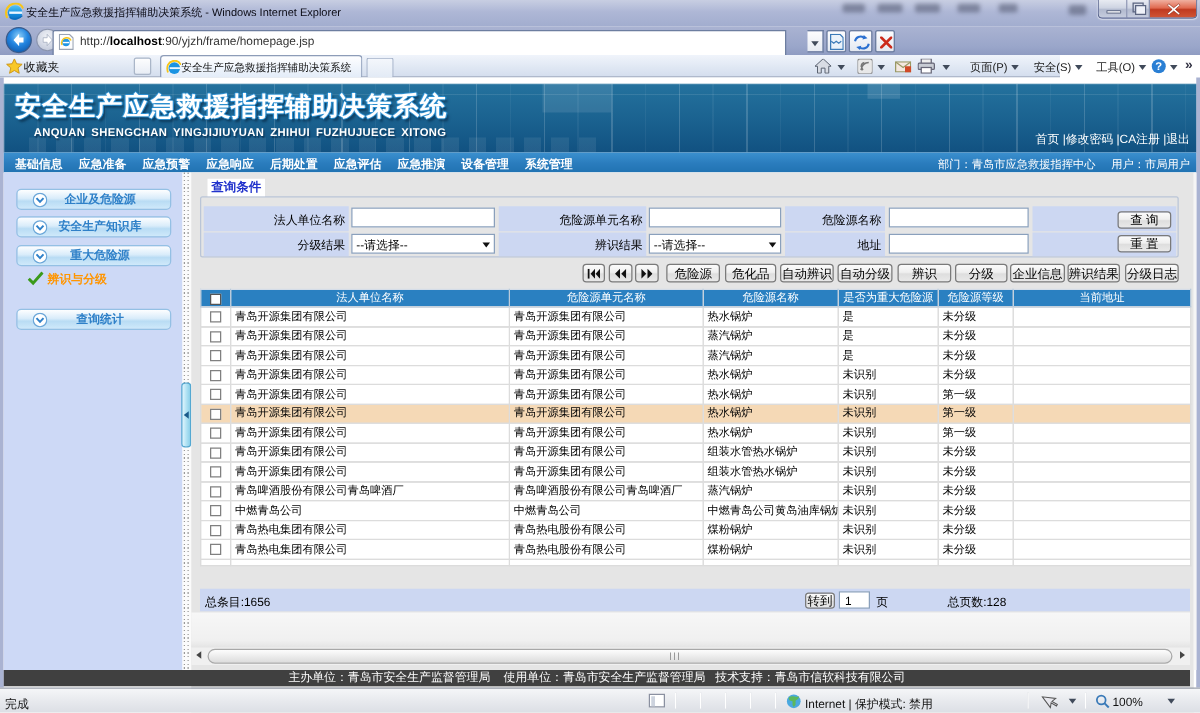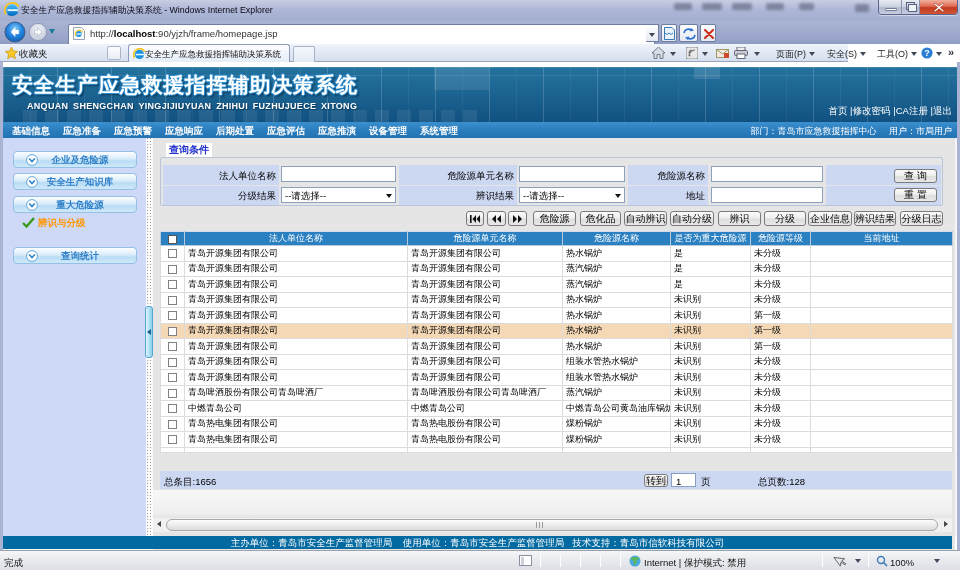--- a/index.html
+++ b/index.html
@@ -9,21 +9,21 @@
 
 #titlebar{left:0;top:0;width:960px;height:21px;background:linear-gradient(180deg,#c8cee2 0%,#aeb7d6 45%,#a2adcf 100%)}
 #titlebar .ttext{left:21px;top:5px;font-size:8.8px;color:#0a0a14}
 .blob{background:rgba(70,76,100,.5);filter:blur(1.5px);border-radius:2px}
 #winbtns{left:878px;top:0;width:80px;height:15px;border:1px solid #5a648c;border-top:none;border-radius:0 0 4px 4px;overflow:hidden;display:flex;box-shadow:0 1px 1px rgba(255,255,255,.5)}
 #winbtns .wb{height:100%;background:linear-gradient(180deg,#e8ebf2 0%,#ced4e2 45%,#b2bACF 55%,#c6cdde 100%);border-right:1px solid #8a92ae;position:relative}
 #winbtns .wb.min{width:24px}
 #winbtns .wb.max{width:18px}
 #winbtns .wb.cls{width:38px;background:linear-gradient(180deg,#f0b0a0 0%,#e06a50 45%,#c03a20 55%,#d05535 100%);border-right:none}
 #addrbar{left:0;top:21px;width:960px;height:23px;background:linear-gradient(180deg,#aab3d2 0%,#9aa6ca 70%,#8f9cc2 100%)}
-#addrfield{left:68px;top:3px;width:587px;height:26px;background:#fff;border:1px solid #6d7ea0;border-radius:2px 0 0 2px}
+#addrfield{left:42px;top:3px;width:587px;height:26px;background:#fff;border:1px solid #6d7ea0;border-radius:2px 0 0 2px}
 #addrfield .url{position:absolute;left:21px;top:3px;font-size:9.5px;color:#333;white-space:nowrap}
 #addrdrop{left:646px;top:3px;width:13px;height:18px;background:linear-gradient(180deg,#fdfdfe,#e6eaf2);border:1px solid #6d7ea0;border-left:none}
 #btncompat{left:661px;top:3px;width:16px;height:18px;background:linear-gradient(180deg,#fdfdfe,#e3e8f1);border:1px solid #6d7ea0;border-radius:2px}
 #btnrefresh{left:679px;top:3px;width:19px;height:18px;background:linear-gradient(180deg,#fdfdfe,#e3e8f1);border:1px solid #6d7ea0;border-radius:2px}
 #btnstop{left:700px;top:3px;width:16px;height:18px;background:linear-gradient(180deg,#fdfdfe,#e3e8f1);border:1px solid #6d7ea0;border-radius:2px}
 #searchbox{left:722px;top:3px;width:228px;height:18px;background:#fff;border:1px solid #41557e;border-radius:2px}
 #searchbox .stext{position:absolute;left:20px;top:3px;font-style:italic;color:#707070;font-size:9.5px}
 #tabbar{left:0;top:44px;width:848px;height:18px;background:linear-gradient(180deg,#f0f4fb 0%,#dfe7f3 60%,#d4deee 100%);border-bottom:1px solid #98a5bd}
 #tabbar .fav{left:19px;top:4px;font-size:9.5px;color:#111}
 #tab1{left:128px;top:44px;width:162px;height:18px;background:linear-gradient(180deg,#fefeff 0%,#f0f5fc 50%,#e3ecf8 100%);border:1px solid #8d9cb8;border-bottom:none;border-radius:3px 3px 0 0}
@@ -63,21 +63,21 @@
 #tbl td{height:15.5px;border:1px solid #dcdcdc;overflow:hidden;white-space:nowrap;padding:0 0 0 3px;background:#fff}
 #tbl tr.hl td{background:#f5d9b6}
 #tbl tr.er td{height:5.5px;padding:0}
 #tbl td.ck,#tbl th.ck{padding:0;text-align:center}
 .cb{display:inline-block;width:9px;height:9px;border:1px solid #808080;background:#fff;vertical-align:middle}
 .cbh{display:inline-block;width:9px;height:9px;border:1px solid #555;background:#fff;vertical-align:middle}
 #pgbar{position:absolute;left:7px;top:333px;width:792px;height:18px;background:#ccd7f2;font-size:9.5px}
 #hscroll{position:absolute;left:0px;top:380px;width:799px;height:14px;background:#f0f0f0}
 #hthumb{position:absolute;left:13px;top:1px;width:772px;height:12px;background:linear-gradient(180deg,#fdfdfd,#dcdcdc);border:1px solid #a8a8a8;border-radius:6px}
 .harrow{position:absolute;top:3px;width:0;height:0;border-top:3px solid transparent;border-bottom:3px solid transparent}
-#footer{position:absolute;left:0;top:474px;width:949px;height:13px;background:#0369a1;color:#fff;font-size:9.5px;text-align:center;line-height:13px}
+#footer{position:absolute;left:0;top:474px;width:949px;height:13px;background:#404040;color:#fff;font-size:9.5px;text-align:center;line-height:13px}
 #statusbar{left:0;top:550px;width:960px;height:20px;background:linear-gradient(180deg,#f5f6f8 0%,#e8eaee 50%,#dcdfe5 100%);border-top:1px solid #9aa0ac}
 #statusbar .st{position:absolute;font-size:9.5px;color:#111;top:6px}
 .vsep{position:absolute;top:3px;width:1px;height:13px;background:#c2c6cd;border-right:1px solid #fff}
 </style>
 </head>
 <body>
 
 <div class="abs" id="titlebar">
   <svg class="abs" style="left:4px;top:2px" width="15" height="15" viewBox="0 0 16 16">
       <defs>

